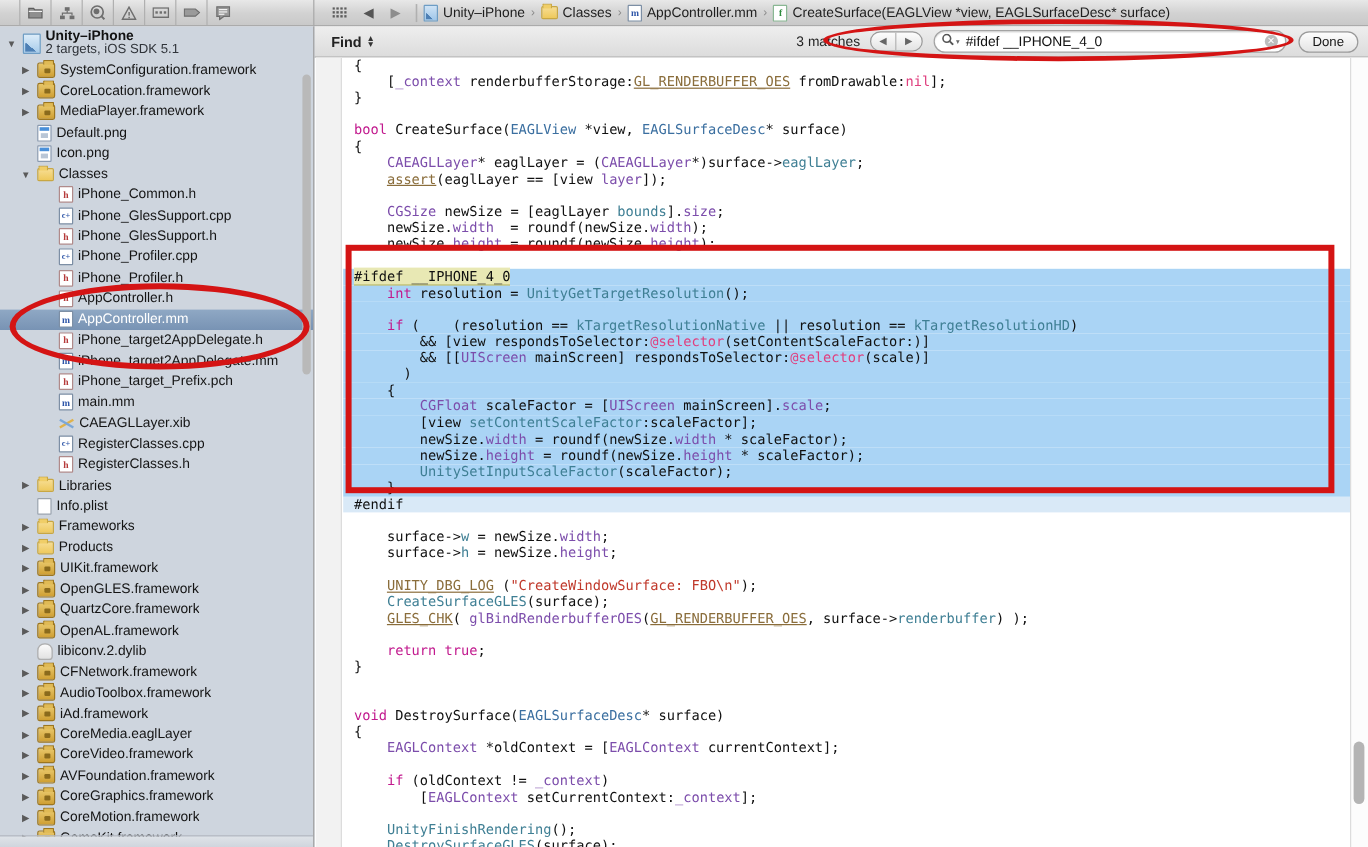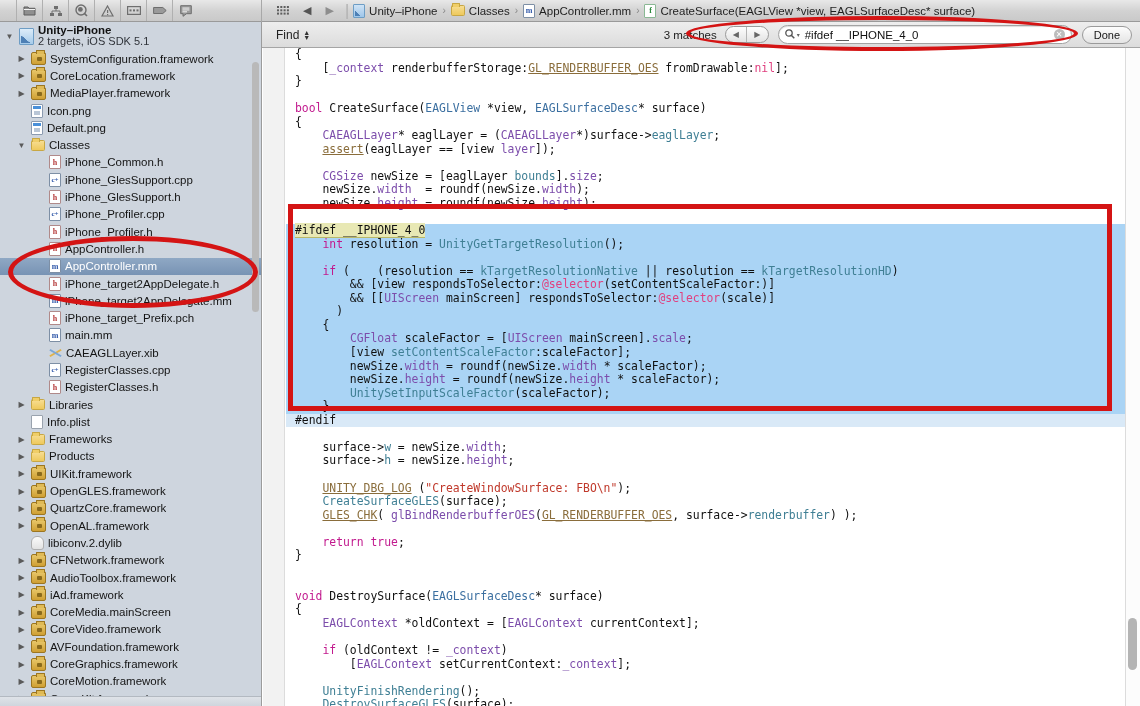--- a/index.html
+++ b/index.html
@@ -67,21 +67,21 @@
   .ic-xib::before{content:"";position:absolute;left:0;top:6px;width:13px;height:2px;background:#e0b24a;transform:rotate(-30deg);}
   .ic-xib::after{content:"";position:absolute;left:0;top:6px;width:13px;height:2px;background:#7ba7d7;transform:rotate(30deg);}
 
   
   .findbar {
     position: absolute; left: 262px; top: 22px; width: 878px; height: 26px;
     background: linear-gradient(to bottom,#eeeeee,#dcdcdc);
     border-bottom: 1px solid #a5a5a5;
     display: flex; align-items: center; padding: 0 8px;
   }
-  .find-label { font-size: 12px; color: #222; margin-left: 6px; }
+  .find-label { font-size: 12px; color: #222; margin-left: 6px; font-weight: bold; }
   .find-stepper { display:inline-flex; flex-direction:column; margin-left:4px; line-height:0; }
   .find-stepper span { font-size: 7px; color:#333; line-height:5px; }
   .find-spacer { flex: 1; }
   .matchcount { font-size: 11.5px; color: #222; margin-right: 8px; }
   .seg {
     display: flex; height: 17px; border: 1px solid #9a9a9a; border-radius: 9px; overflow: hidden;
     background: linear-gradient(to bottom,#fdfdfd,#e3e3e3); margin-right: 9px;
   }
   .seg > div { width: 21px; display:flex; align-items:center; justify-content:center;
                font-size: 8px; color:#666; }
@@ -341,26 +341,26 @@
           <span class="lbl">CoreLocation.framework</span>
         </div>
         <div class="row ind1">
           <span class="disc">▶</span>
           <span class="ic-fw"></span>
           <span class="lbl">MediaPlayer.framework</span>
         </div>
         <div class="row ind1">
           <span class="disc"></span>
           <span class="ic-png"></span>
+          <span class="lbl">Default.png</span>
+        </div>
+        <div class="row ind1">
+          <span class="disc"></span>
+          <span class="ic-png"></span>
           <span class="lbl">Icon.png</span>
-        </div>
-        <div class="row ind1">
-          <span class="disc"></span>
-          <span class="ic-png"></span>
-          <span class="lbl">Default.png</span>
         </div>
         <div class="row ind1">
           <span class="disc">▼</span>
           <span class="ic-folder"></span>
           <span class="lbl">Classes</span>
         </div>
         <div class="row ind2">
           <span class="disc"></span>
           <span class="ic-h">h</span>
           <span class="lbl">iPhone_Common.h</span>
@@ -486,21 +486,21 @@
           <span class="lbl">AudioToolbox.framework</span>
         </div>
         <div class="row ind1">
           <span class="disc">▶</span>
           <span class="ic-fw"></span>
           <span class="lbl">iAd.framework</span>
         </div>
         <div class="row ind1">
           <span class="disc">▶</span>
           <span class="ic-fw"></span>
-          <span class="lbl">CoreMedia.mainScreen</span>
+          <span class="lbl">CoreMedia.eaglLayer</span>
         </div>
         <div class="row ind1">
           <span class="disc">▶</span>
           <span class="ic-fw"></span>
           <span class="lbl">CoreVideo.framework</span>
         </div>
         <div class="row ind1">
           <span class="disc">▶</span>
           <span class="ic-fw"></span>
           <span class="lbl">AVFoundation.framework</span>

